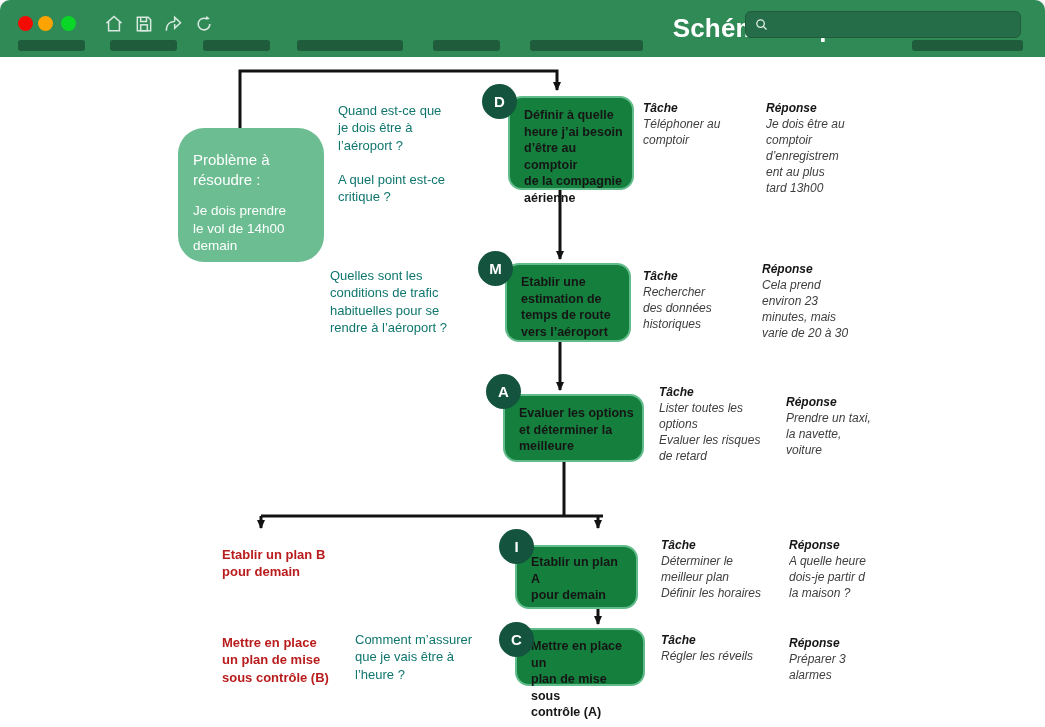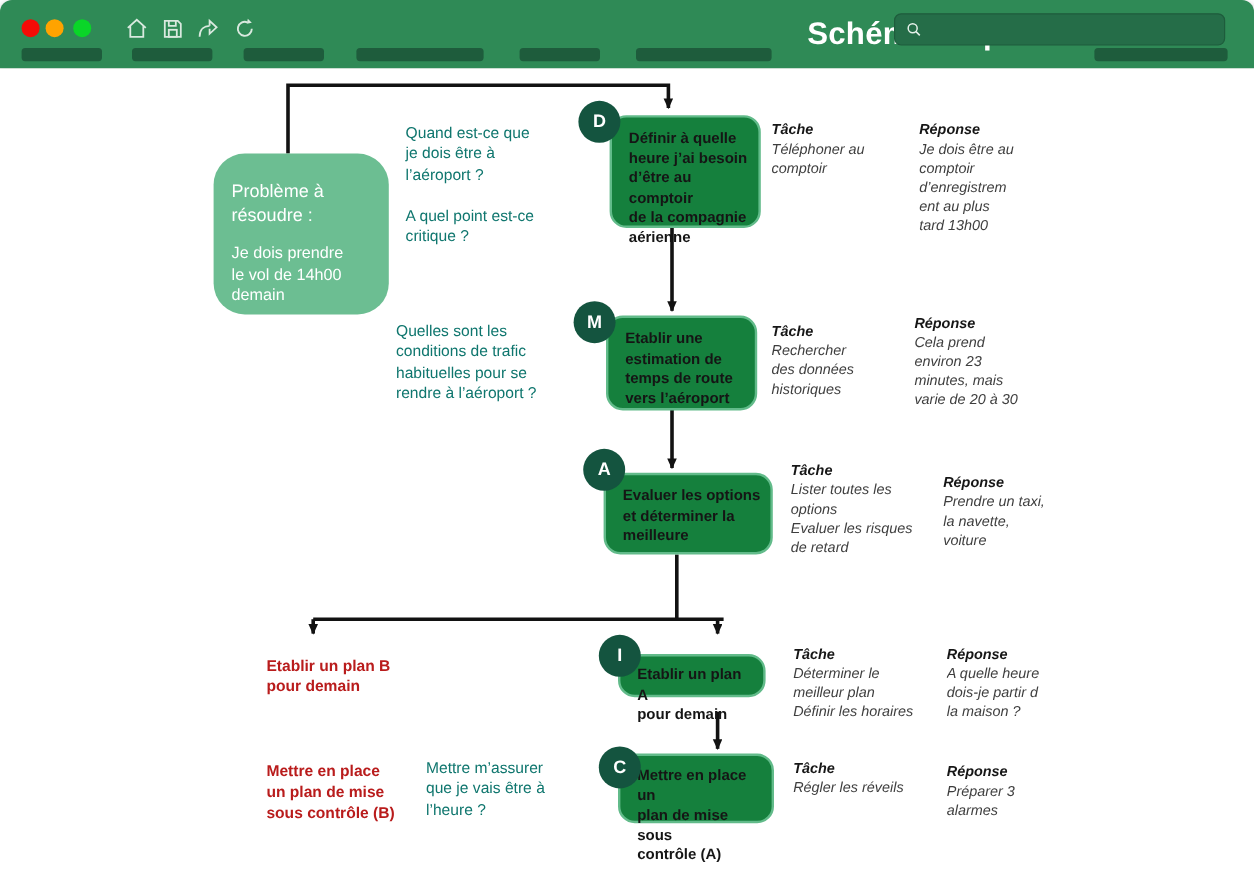--- a/index.html
+++ b/index.html
@@ -43,21 +43,21 @@
   .q-d{left:338px;top:45px;width:150px;}
   .t-d{left:643px;top:44px;width:120px;} .r-d{left:766px;top:44px;width:120px;}
 
   .circ-m{left:478px;top:194px;} .box-m{left:505px;top:206px;width:126px;height:79px;}
   .q-m{left:330px;top:210px;width:170px;}
   .t-m{left:643px;top:212px;width:115px;} .r-m{left:762px;top:205px;width:130px;}
 
   .circ-a{left:486px;top:317px;} .box-a{left:503px;top:337px;width:141px;height:68px;}
   .t-a{left:659px;top:328px;width:135px;} .r-a{left:786px;top:338px;width:125px;}
 
-  .circ-i{left:499px;top:472px;} .box-i{left:515px;top:488px;width:123px;height:36px;padding-top:7px;}
+  .circ-i{left:499px;top:472px;} .box-i{left:515px;top:488px;width:123px;height:64px;padding-top:7px;}
   .q-i{left:355px;top:475px;width:160px;}
   .t-i{left:661px;top:481px;width:135px;} .r-i{left:789px;top:481px;width:118px;overflow:hidden;}
   .sn-i{left:222px;top:489px;width:140px;}
 
   .circ-c{left:499px;top:565px;} .box-c{left:515px;top:571px;width:130px;height:58px;padding-top:8px;}
   .q-c{left:355px;top:574px;width:160px;}
   .t-c{left:661px;top:576px;width:135px;} .r-c{left:789px;top:579px;width:120px;}
   .sn-c{left:222px;top:577px;width:140px;}
 </style>
 </head>
@@ -221,21 +221,21 @@
     <div class="reponse r-i">
       <span class="lbl">Réponse</span>
       <span class="pre">A quelle heure
 dois-je partir d
 la maison ?</span>
     </div>
 
     <div class="sidenote pre sn-c">Mettre en place
 un plan de mise
 sous contrôle (B)</div>
-    <div class="qtext pre q-c">Mettre m’assurer
+    <div class="qtext pre q-c">Comment m’assurer
 que je vais être à
 l’heure ?</div>
     <div class="stepcircle circ-c">C</div>
     <div class="stepbox pre box-c">Mettre en place un
 plan de mise sous
 contrôle (A)</div>
     <div class="tache t-c">
       <span class="lbl">Tâche</span>
       <span class="pre">Régler les réveils</span>
     </div>

